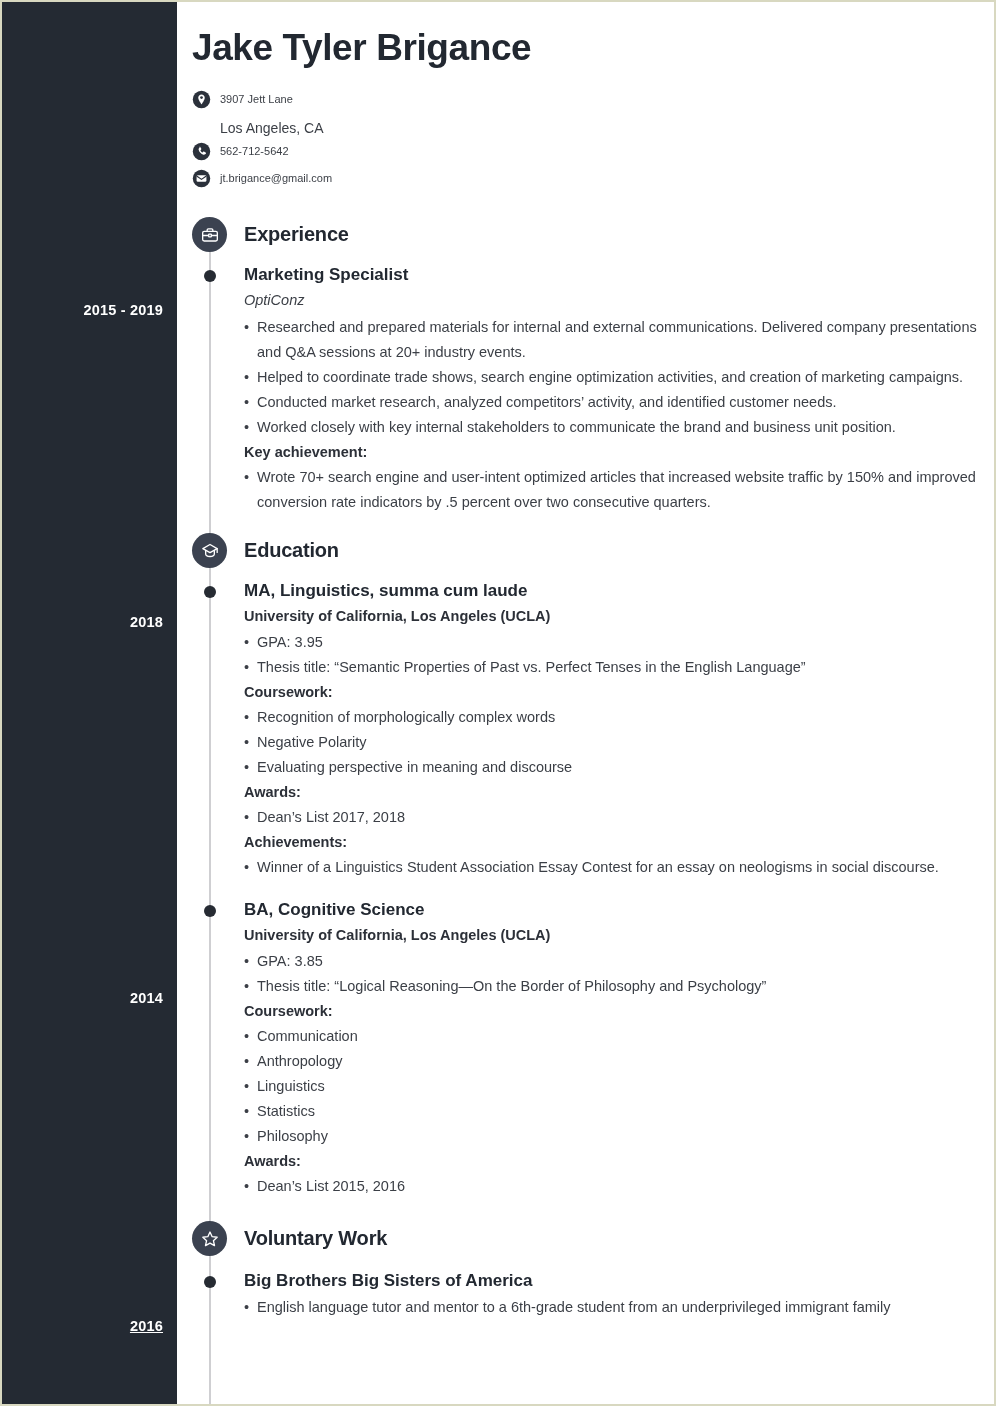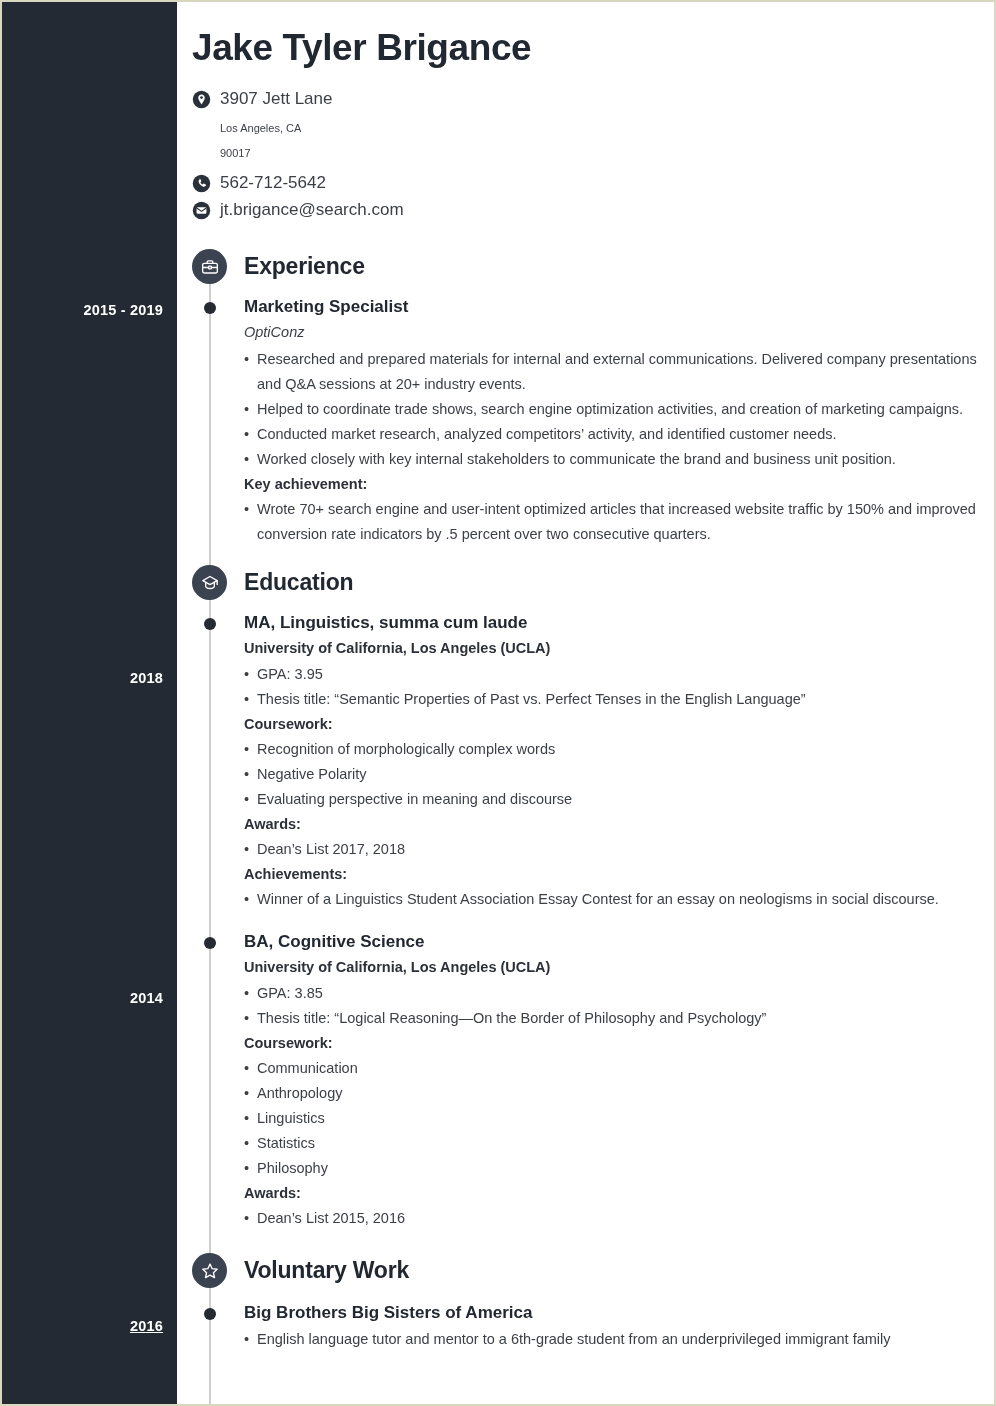--- a/index.html
+++ b/index.html
@@ -78,26 +78,26 @@
   }
   .contact-col { }
   .contact-col.left { width: 262px; }
 
   .contact-row {
     display: flex;
     align-items: flex-start;
     margin-bottom: 7px;
   }
   .contact-text {
-    font-size: 17px;
+    font-size: 11px;
     color: #3b3f46;
     line-height: 20px;
   }
   .addr-extra {
-    font-size: 11px;
+    font-size: 14px;
     color: #3b3f46;
     line-height: 25px;
     padding-left: 28px;
   }
 
   .cicon {
     width: 19px; height: 19px;
     flex: 0 0 19px;
     margin-right: 9px;
     margin-top: 1px;
@@ -120,21 +120,21 @@
     width: 35px; height: 35px;
     border-radius: 50%;
     background: #3b4250;
     display: flex;
     align-items: center;
     justify-content: center;
   }
   .section-badge svg { display: block; width: 20px; height: 20px; }
   .section-title {
     margin-left: 52px;
-    font-size: 23px;
+    font-size: 20px;
     font-weight: bold;
     color: #222831;
     letter-spacing: -0.2px;
   }
 
   
   .entry {
     position: relative;
     padding-left: 67px;
   }
@@ -191,21 +191,21 @@
     font-size: 14.5px;
   }
 </style>
 </head>
 <body>
 
 <div id="page">
 
   <div id="sidebar">
     <div class="date-label" style="top:300px;">2015 - 2019</div>
-    <div class="date-label" style="top:668px;">2018</div>
+    <div class="date-label" style="top:612px;">2018</div>
     <div class="date-label" style="top:988px;">2014</div>
     <div class="date-label" style="top:1316px;text-decoration:underline;">2016</div>
   </div>
 
   <div id="main">
 
     <div id="rail"></div>
 
     <div id="header">
       <div id="name">Jake Tyler Brigance</div>
@@ -217,41 +217,40 @@
             <span class="cicon">
               <svg viewBox="0 0 24 24">
                   <circle cx="12" cy="12" r="11" fill="#2b313b"></circle>
                   <path d="M12 5.6c-2.3 0-4.1 1.8-4.1 4.1 0 3 4.1 8.3 4.1 8.3s4.1-5.3 4.1-8.3c0-2.3-1.8-4.1-4.1-4.1z" fill="#ffffff"></path>
                   <circle cx="12" cy="9.6" r="1.7" fill="#2b313b"></circle>
                 </svg>
             </span>
             <span class="contact-text">3907 Jett Lane</span>
           </div>
           <div class="addr-extra">Los Angeles, CA</div>
-          <div class="addr-extra" style="margin-bottom:7px;">90017</div>
 
           <div class="contact-row">
             <span class="cicon">
               <svg viewBox="0 0 24 24">
                   <circle cx="12" cy="12" r="11" fill="#2b313b"></circle>
                   <path d="M9.2 6.2c.5-.3 1.1-.1 1.4.4l1 1.7c.3.5.2 1.1-.2 1.4l-.8.6c.5 1.3 1.6 2.4 2.9 2.9l.6-.8c.3-.4.9-.5 1.4-.2l1.7 1c.5.3.7.9.4 1.4-.6 1.1-1.9 1.7-3.1 1.4-3-.7-5.4-3.1-6.1-6.1-.3-1.2.3-2.5 1.4-3.1z" fill="#ffffff"></path>
                 </svg>
             </span>
             <span class="contact-text">562-712-5642</span>
           </div>
 
           <div class="contact-row">
             <span class="cicon">
               <svg viewBox="0 0 24 24">
                   <circle cx="12" cy="12" r="11" fill="#2b313b"></circle>
                   <rect x="5.8" y="8" width="12.4" height="8.2" rx="1.6" fill="#ffffff"></rect>
                   <path d="M6.3 9.1l5.7 4 5.7-4" fill="none" stroke="#2b313b" stroke-width="1.5" stroke-linecap="round" stroke-linejoin="round"></path>
                 </svg>
             </span>
-            <span class="contact-text">jt.brigance@search.com</span>
+            <span class="contact-text">jt.brigance@gmail.com</span>
           </div>
         </div>
 
       </div>
     </div>
 
     <div class="section" style="margin-top:22px;">
       <div class="section-head">
         <span class="section-badge">
           <svg viewBox="0 0 24 24" fill="none" stroke="#ffffff" stroke-width="1.6" stroke-linecap="round" stroke-linejoin="round">

